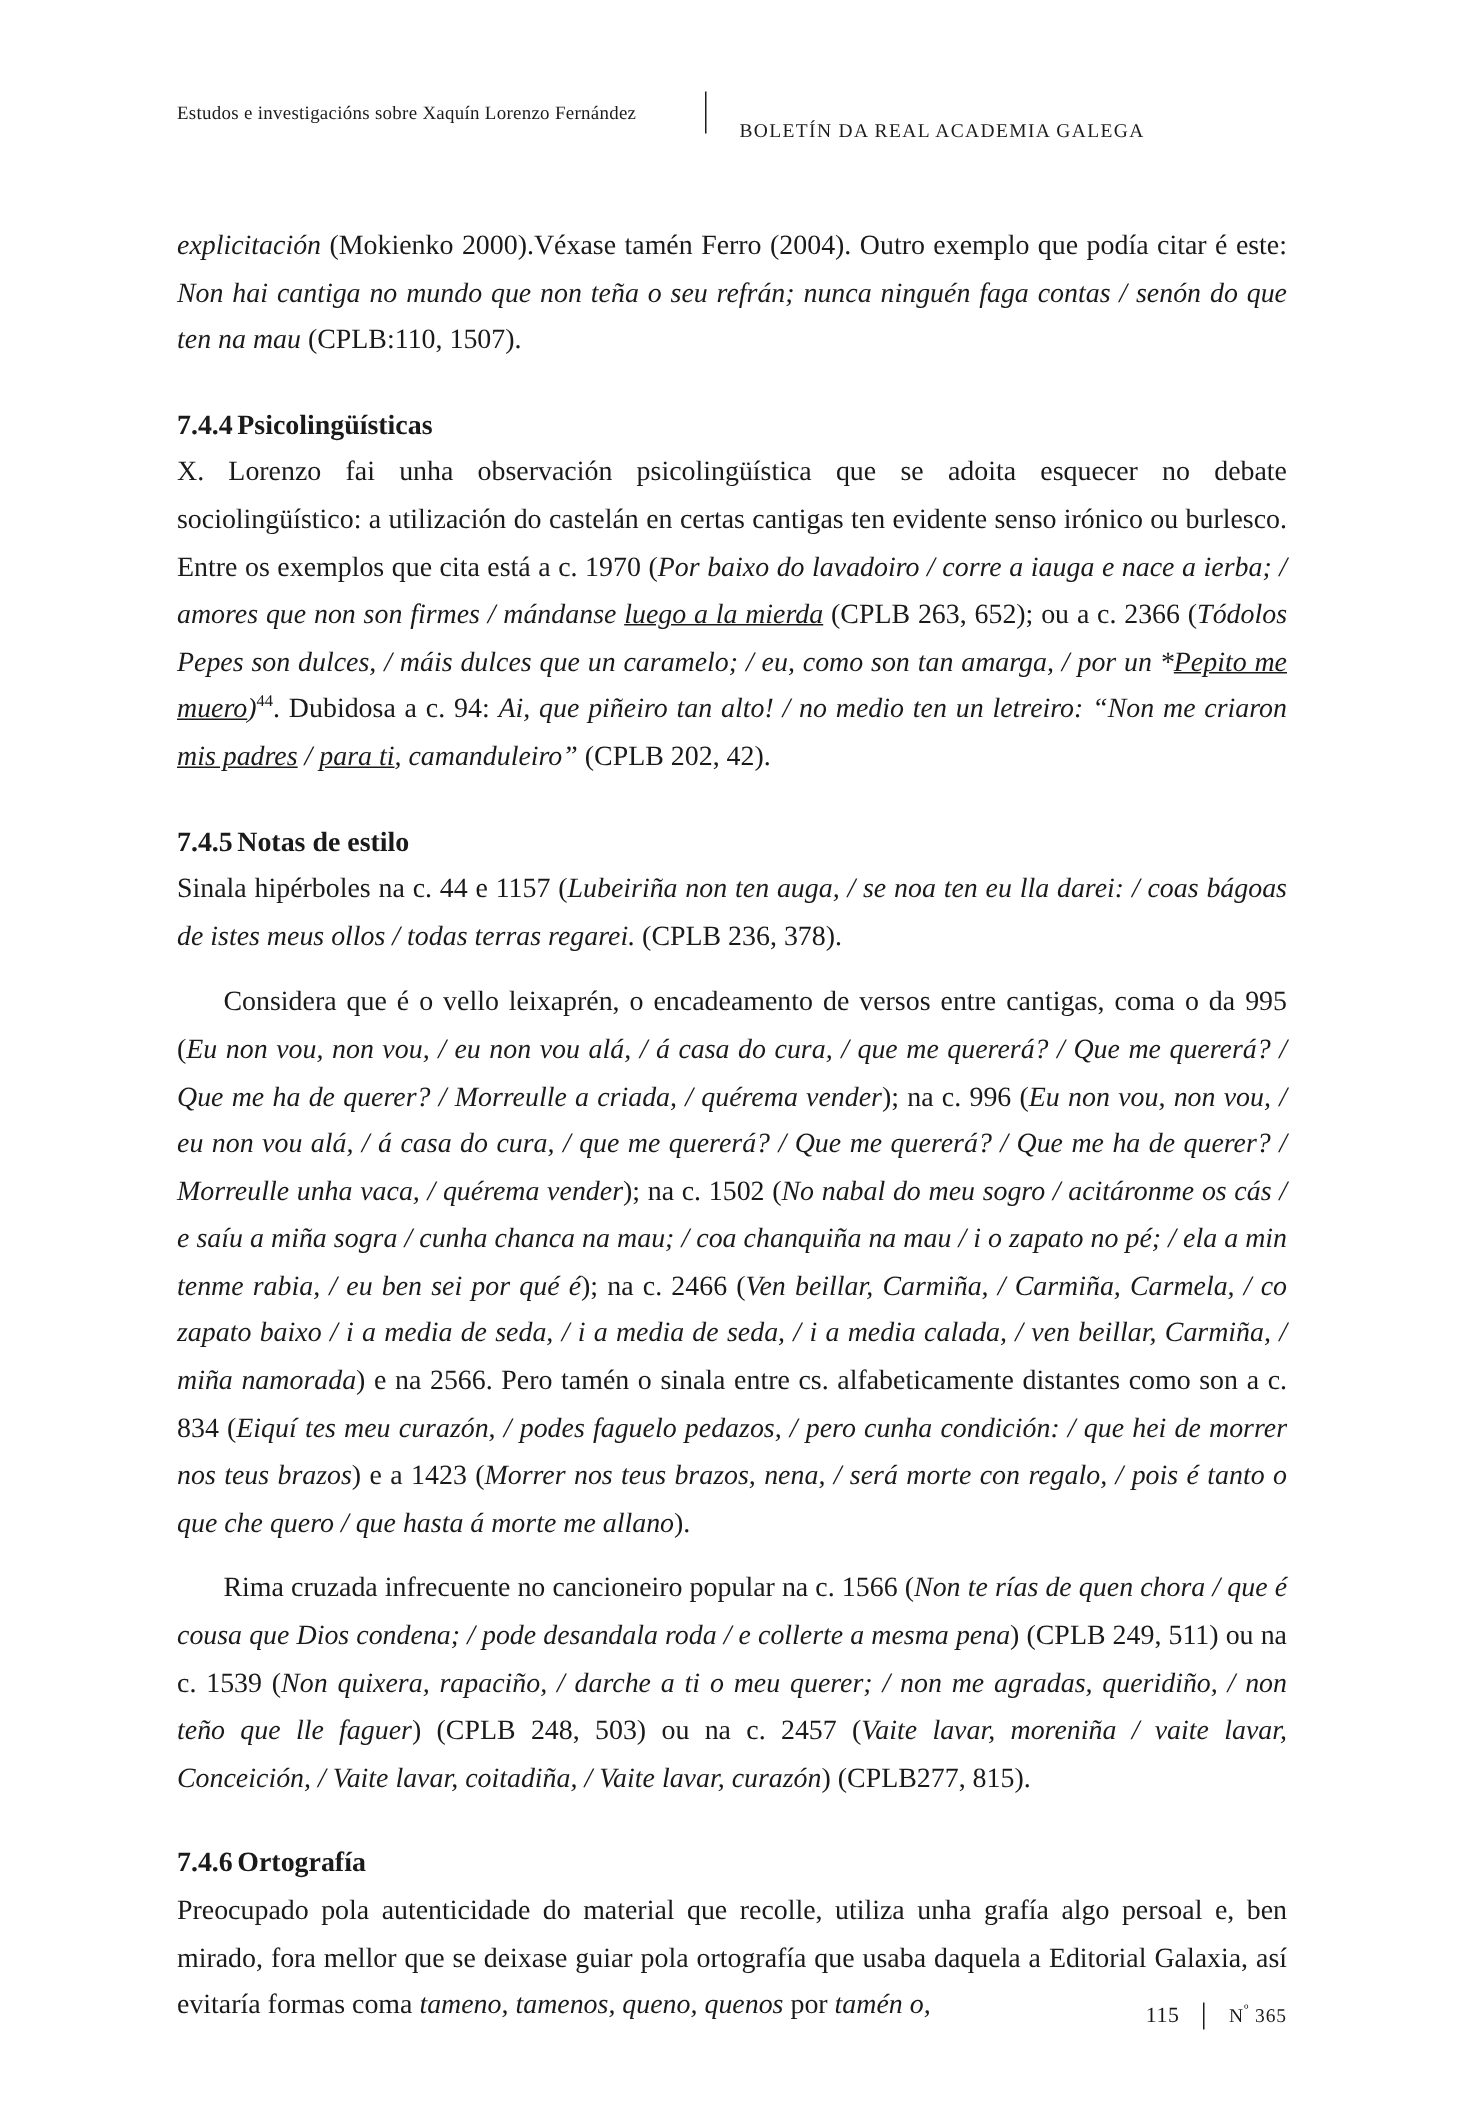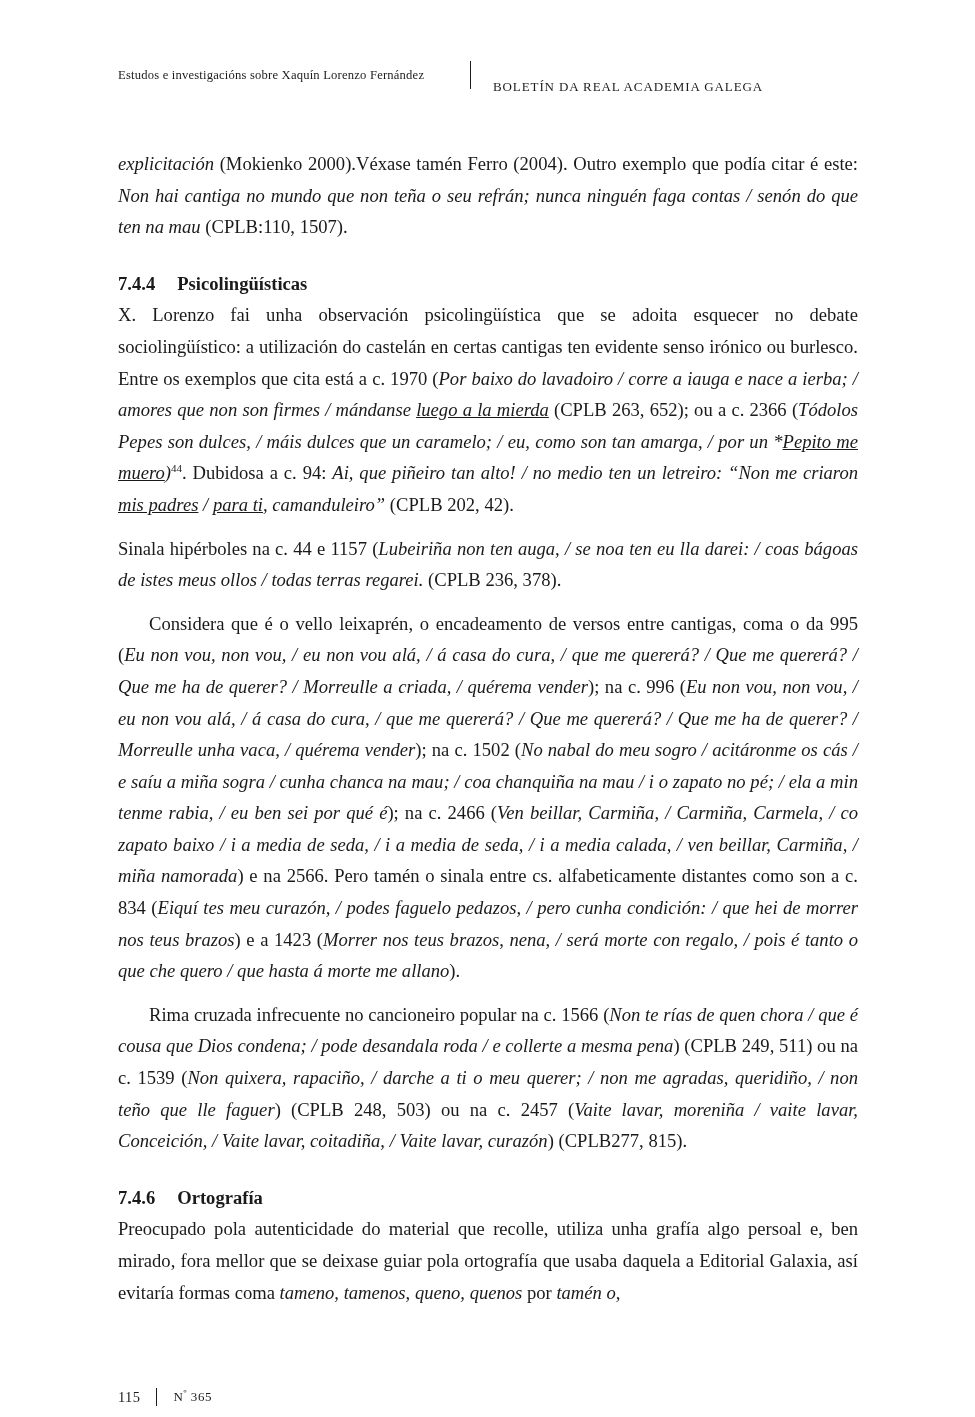--- a/index.html
+++ b/index.html
@@ -78,40 +78,40 @@
     line-height: 31.6px;
     font-weight: bold;
     margin: 0;
     margin-top: 25px;
   }
   h3.section .num {
     font-weight: bold;
   }
   h3.section .ttl {
     font-weight: bold;
-    padding-left: 22px;
+    padding-left: 3px;
   }
   i, .it {
   }
   .u {
     text-decoration: underline;
   }
   sup {
     font-size: 11px;
     vertical-align: super;
     line-height: 0;
   }
   
   .folio {
     position: absolute;
     left: 118px;
-    top: 1388px;
+    top: 1335px;
     width: 740px;
     display: flex;
-    justify-content: flex-start;
+    justify-content: flex-end;
     align-items: center;
     font-size: 14px;
     letter-spacing: 0.4px;
   }
   .folio .num {
     font-size: 14.5px;
   }
   .folio .sep {
     width: 1px;
     height: 18px;
@@ -139,20 +139,21 @@
     </div>
 
     <div class="body">
 
       <p><i>explicitación</i><span> (Mokienko 2000).Véxase tamén Ferro (2004). Outro exemplo que podía citar é este: </span><i>Non hai cantiga no mundo que non teña o seu refrán; nunca ninguén faga contas / senón do que ten na mau</i><span> (CPLB:110, 1507).</span></p>
 
       <h3 class="section"><span class="num">7.4.4</span><span class="ttl">Psicolingüísticas</span></h3>
 
       <p><span>X. Lorenzo fai unha observación psicolingüística que se adoita esquecer no debate sociolingüístico: a utilización do castelán en certas cantigas ten evidente senso irónico ou burlesco. Entre os exemplos que cita está a c. 1970 (</span><i>Por baixo do lavadoiro / corre a iauga e nace a ierba; / amores que non son firmes / mándanse </i><i class="u">luego a la mierda</i><span> (CPLB 263, 652); ou a c. 2366 (</span><i>Tódolos Pepes son dulces, / máis dulces que un caramelo; / eu, como son tan amarga, / por un *</i><i class="u">Pepito me muero</i><i>)</i><sup>44</sup><span>. Dubidosa a c. 94: </span><i>Ai, que piñeiro tan alto! / no medio ten un letreiro: “Non me criaron </i><i class="u">mis padres</i><i> / </i><i class="u">para ti</i><i>, camanduleiro”</i><span> (CPLB 202, 42).</span></p>
 
+      <h3 class="section"><span class="num">7.4.5</span><span class="ttl">Notas de estilo</span></h3>
 
       <p><span>Sinala hipérboles na c. 44 e 1157 (</span><i>Lubeiriña non ten auga, / se noa ten eu lla darei: / coas bágoas de istes meus ollos / todas terras regarei.</i><span> (CPLB 236, 378).</span></p>
 
       <p class="indent"><span>Considera que é o vello leixaprén, o encadeamento de versos entre cantigas, coma o da 995 (</span><i>Eu non vou, non vou, / eu non vou alá, / á casa do cura, / que me quererá? / Que me quererá? / Que me ha de querer? / Morreulle a criada, / quérema vender</i><span>); na c. 996 (</span><i>Eu non vou, non vou, / eu non vou alá, / á casa do cura, / que me quererá? / Que me quererá? / Que me ha de querer? / Morreulle unha vaca, / quérema vender</i><span>); na c. 1502 (</span><i>No nabal do meu sogro / acitáronme os cás / e saíu a miña sogra / cunha chanca na mau; / coa chanquiña na mau / i o zapato no pé; / ela a min tenme rabia, / eu ben sei por qué é</i><span>); na c. 2466 (</span><i>Ven beillar, Carmiña, / Carmiña, Carmela, / co zapato baixo / i a media de seda, / i a media de seda, / i a media calada, / ven beillar, Carmiña, / miña namorada</i><span>) e na 2566. Pero tamén o sinala entre cs. alfabeticamente distantes como son a c. 834 (</span><i>Eiquí tes meu curazón, / podes faguelo pedazos, / pero cunha condición: / que hei de morrer nos teus brazos</i><span>) e a 1423 (</span><i>Morrer nos teus brazos, nena, / será morte con regalo, / pois é tanto o que che quero / que hasta á morte me allano</i><span>).</span></p>
 
       <p class="indent"><span>Rima cruzada infrecuente no cancioneiro popular na c. 1566 (</span><i>Non te rías de quen chora / que é cousa que Dios condena; / pode desandala roda / e collerte a mesma pena</i><span>) (CPLB 249, 511) ou na c. 1539 (</span><i>Non quixera, rapaciño, / darche a ti o meu querer; / non me agradas, queridiño, / non teño que lle faguer</i><span>) (CPLB 248, 503) ou na c. 2457 (</span><i>Vaite lavar, moreniña / vaite lavar, Conceición, / Vaite lavar, coitadiña, / Vaite lavar, curazón</i><span>) (CPLB277, 815).</span></p>
 
       <h3 class="section"><span class="num">7.4.6</span><span class="ttl">Ortografía</span></h3>
 
       <p><span>Preocupado pola autenticidade do material que recolle, utiliza unha grafía algo persoal e, ben mirado, fora mellor que se deixase guiar pola ortografía que usaba daquela a Editorial Galaxia, así evitaría formas coma </span><i>tameno, tamenos, queno, quenos</i><span> por </span><i>tamén o,</i></p>

